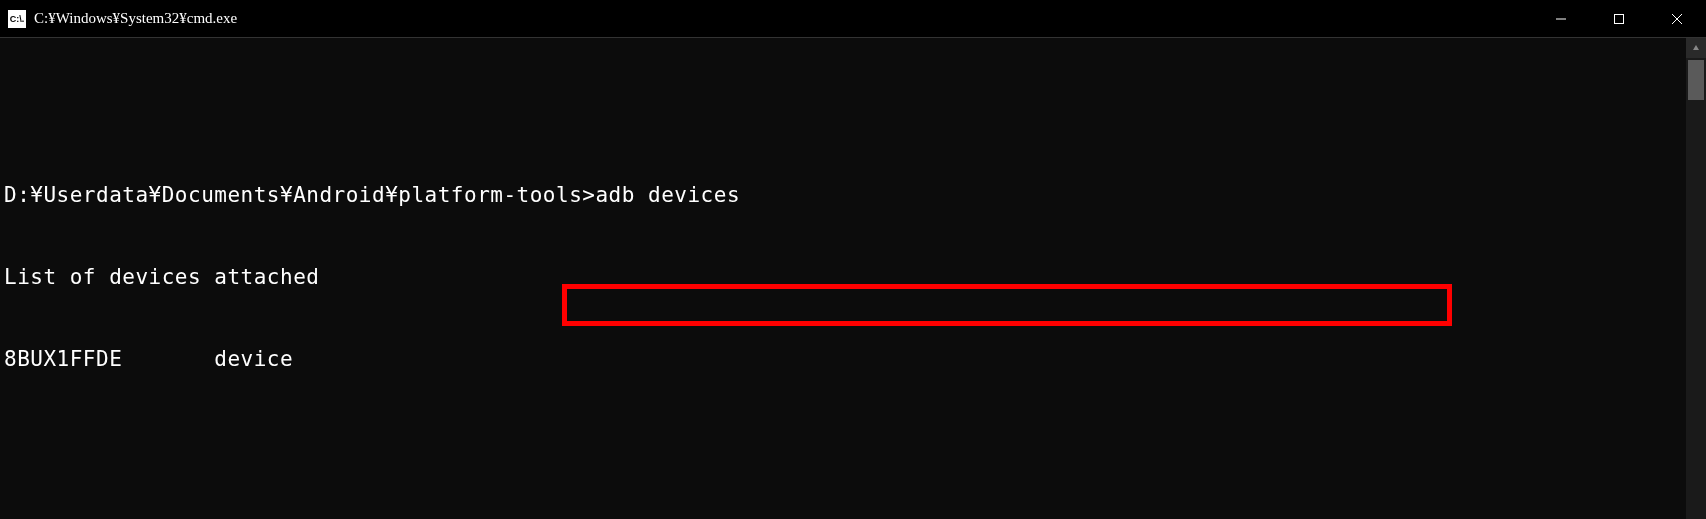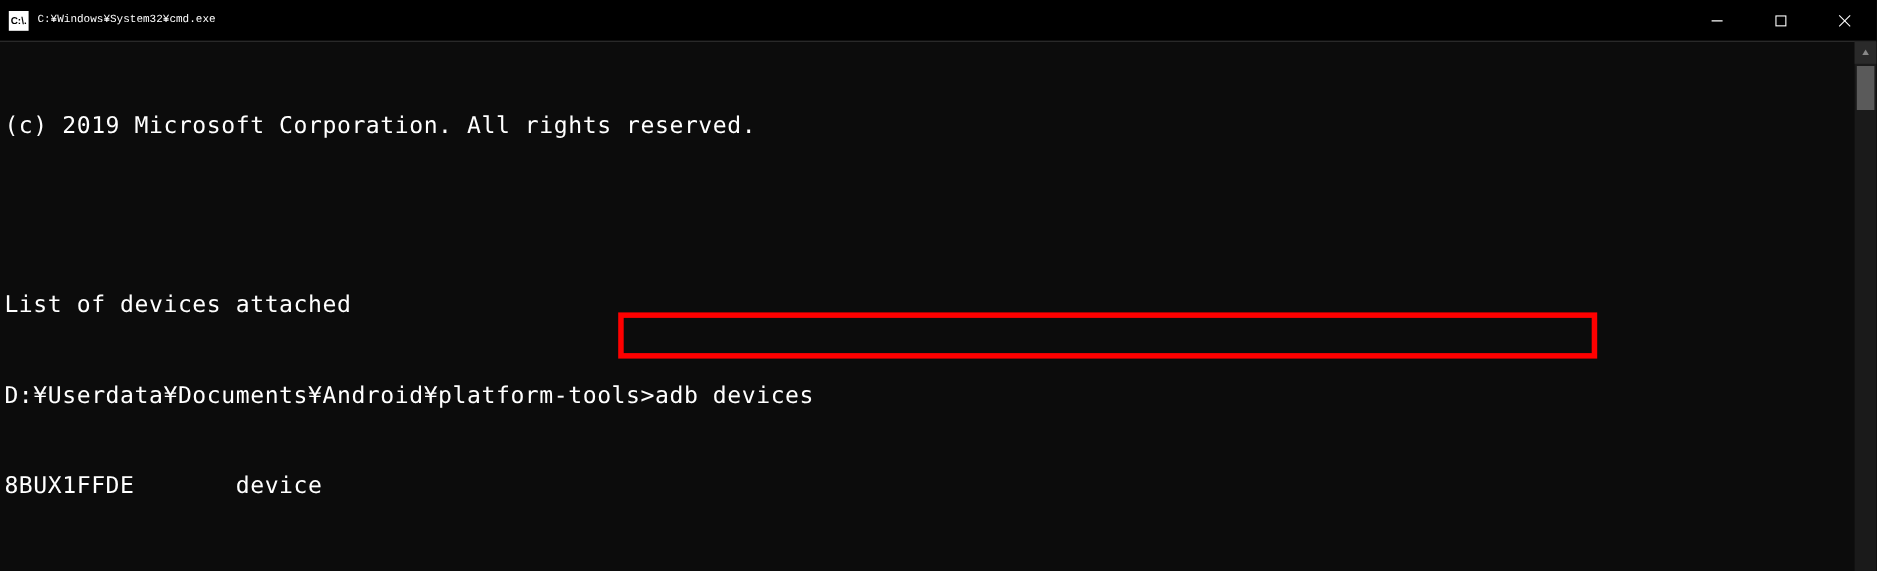--- a/index.html
+++ b/index.html
@@ -41,22 +41,22 @@
       align-items: center;
       justify-content: center;
       font-size: 9px;
       color: #000;
       font-weight: bold;
       font-family: Arial, sans-serif;
     }
     
     .title-text {
       color: #ffffff;
-      font-size: 10px;
-      font-family: Liberation Mono, monospace;
+      font-size: 15px;
+      font-family: Liberation Serif, serif;
     }
     
     .titlebar-controls {
       display: flex;
       height: 100%;
     }
     
     .control-btn {
       width: 58px;
       height: 100%;
@@ -154,24 +154,23 @@
     <div class="control-btn">
       <svg viewBox="0 0 12 12">
           <line x1="1" y1="1" x2="11" y2="11"></line>
           <line x1="11" y1="1" x2="1" y2="11"></line>
         </svg>
     </div>
   </div>
 </div>
 
 <div class="terminal-content">
-  <span class="terminal-line">(c) 2019 Microsoft Corporation. All rights reserved.</span>
   <span class="terminal-line"></span>
+  <span class="terminal-line"><span>D:¥Userdata¥Documents¥Android¥platform-tools&gt;</span><span>adb devices</span></span>
   <span class="terminal-line">List of devices attached</span>
-  <span class="terminal-line"><span>D:¥Userdata¥Documents¥Android¥platform-tools&gt;</span><span>adb devices</span></span>
   <span class="terminal-line">8BUX1FFDE       device</span>
   
   
   
   
   <div class="highlight-box" style="left:562px;top:246px;width:890px;height:42px;"></div>
 </div>
 
 <div class="scrollbar-track">
   <div class="scrollbar-up">

